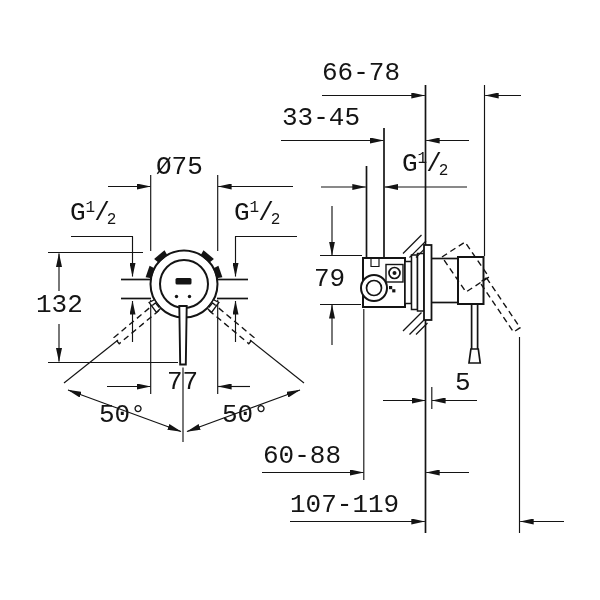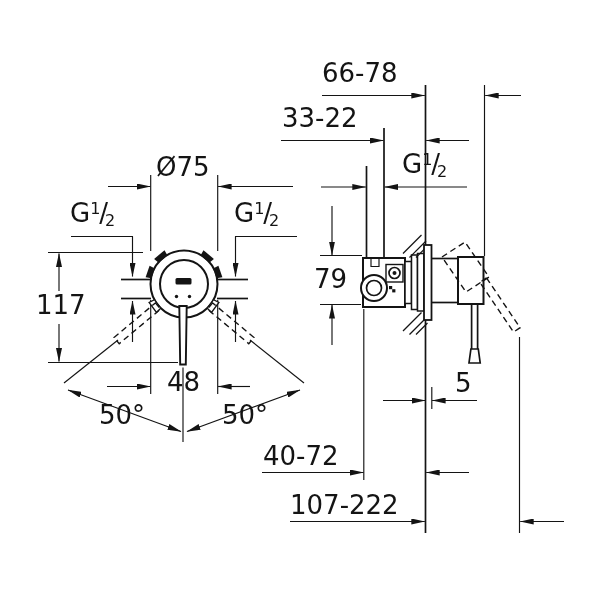--- a/index.html
+++ b/index.html
@@ -7,21 +7,21 @@
        font-family:"DejaVu Sans",sans-serif;}
   #canvas{position:absolute;left:0;top:0;width:600px;height:600px;}
   svg .main{fill:none;stroke:#141414;stroke-width:2;}
   svg .med{fill:none;stroke:#141414;stroke-width:1.7;}
   svg .thin{fill:none;stroke:#141414;stroke-width:1.15;}
   svg .dim{fill:none;stroke:#141414;stroke-width:1.15;}
   svg .dash{fill:none;stroke:#141414;stroke-width:1.4;stroke-dasharray:6 4;}
   svg .wfill{fill:#ffffff;}
   svg .ink{fill:#141414;stroke:none;}
   .lbl{position:absolute;font-size:26px;line-height:1.05;color:#141414;white-space:nowrap;
-       letter-spacing:0px;}
+       letter-spacing:0px;font-family:Liberation Mono, monospace;}
   .ghalf .num{font-size:16px;position:relative;top:-8px;}
   .ghalf .slash{font-size:26px;margin:0 -3px 0 -1px;}
   .ghalf .den{font-size:16px;position:relative;top:4px;}
 </style>
 </head>
 <body>
 
 <svg id="canvas" viewBox="0 0 600 600">
   <defs>
     <marker id="arr" markerWidth="14" markerHeight="6" refX="13.5" refY="3" orient="auto" markerUnits="userSpaceOnUse">
@@ -187,23 +187,23 @@
 </svg>
 
 <div class="lbl" style="left:156px;top:154px">Ø75</div>
 
 <div class="lbl ghalf" style="left:70px;top:200px"><span>G</span><span class="num">1</span><span class="slash">/</span><span class="den">2</span></div>
 
 <div class="lbl ghalf" style="left:234px;top:200px"><span>G</span><span class="num">1</span><span class="slash">/</span><span class="den">2</span></div>
 
 <div class="lbl ghalf" style="left:402px;top:151px"><span>G</span><span class="num">1</span><span class="slash">/</span><span class="den">2</span></div>
 
-<div class="lbl" style="left:36px;top:292px">117</div>
-<div class="lbl" style="left:167px;top:369px">48</div>
+<div class="lbl" style="left:36px;top:292px">132</div>
+<div class="lbl" style="left:167px;top:369px">77</div>
 <div class="lbl" style="left:99px;top:402px">50°</div>
 <div class="lbl" style="left:222px;top:402px">50°</div>
 
 <div class="lbl" style="left:322px;top:60px">66-78</div>
-<div class="lbl" style="left:282px;top:105px">33-22</div>
+<div class="lbl" style="left:282px;top:105px">33-45</div>
 <div class="lbl" style="left:314px;top:266px">79</div>
 <div class="lbl" style="left:455px;top:370px">5</div>
-<div class="lbl" style="left:263px;top:443px">40-72</div>
-<div class="lbl" style="left:290px;top:492px">107-222</div>
+<div class="lbl" style="left:263px;top:443px">60-88</div>
+<div class="lbl" style="left:290px;top:492px">107-119</div>
 
 </body></html>

